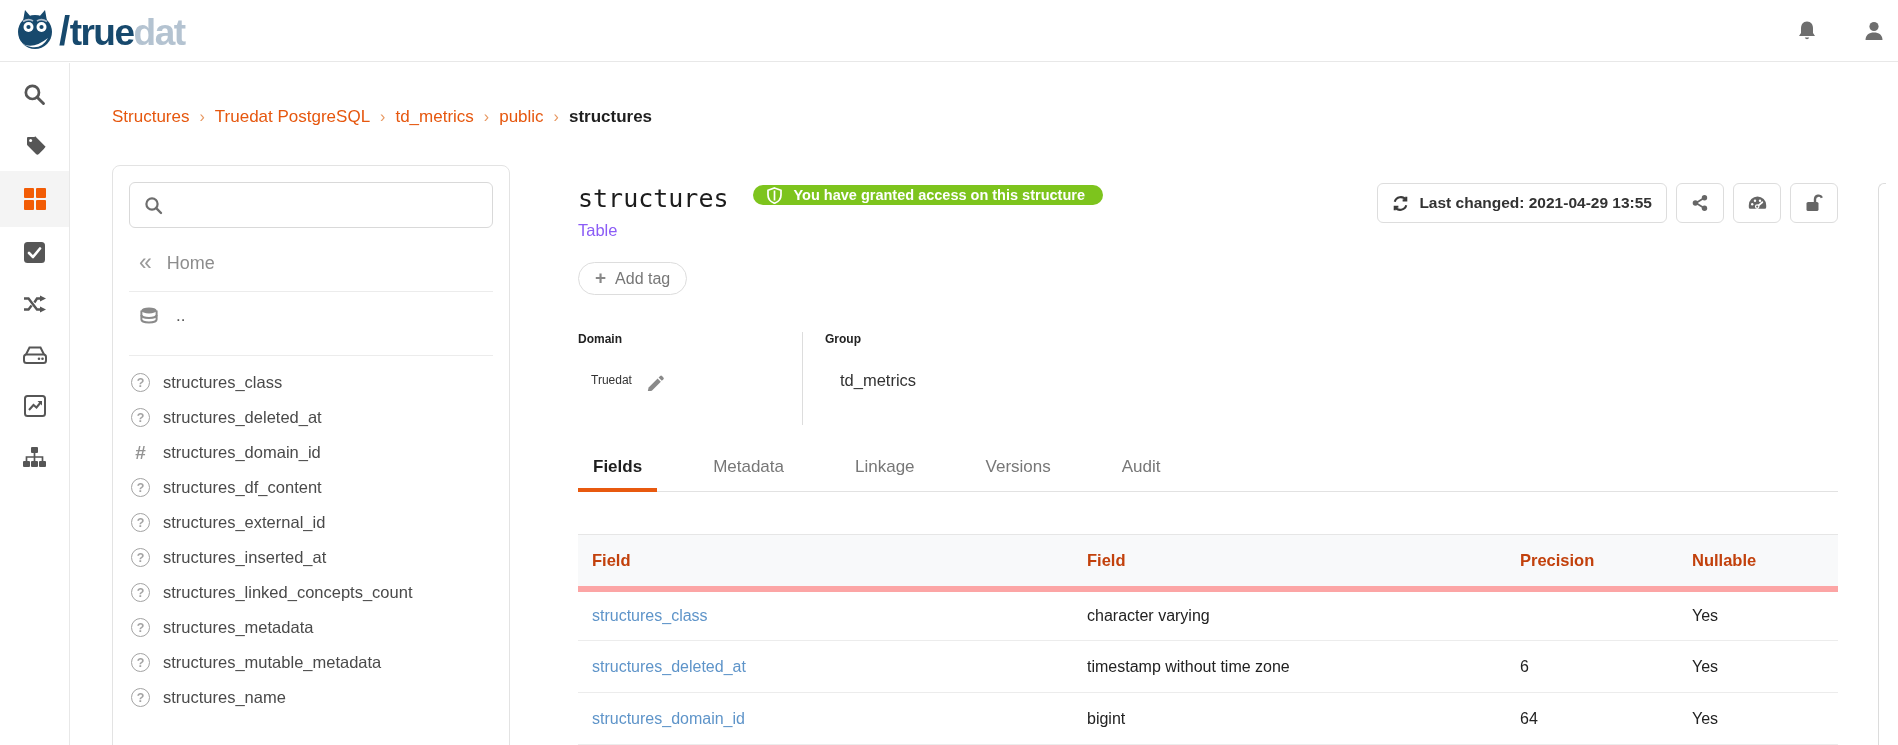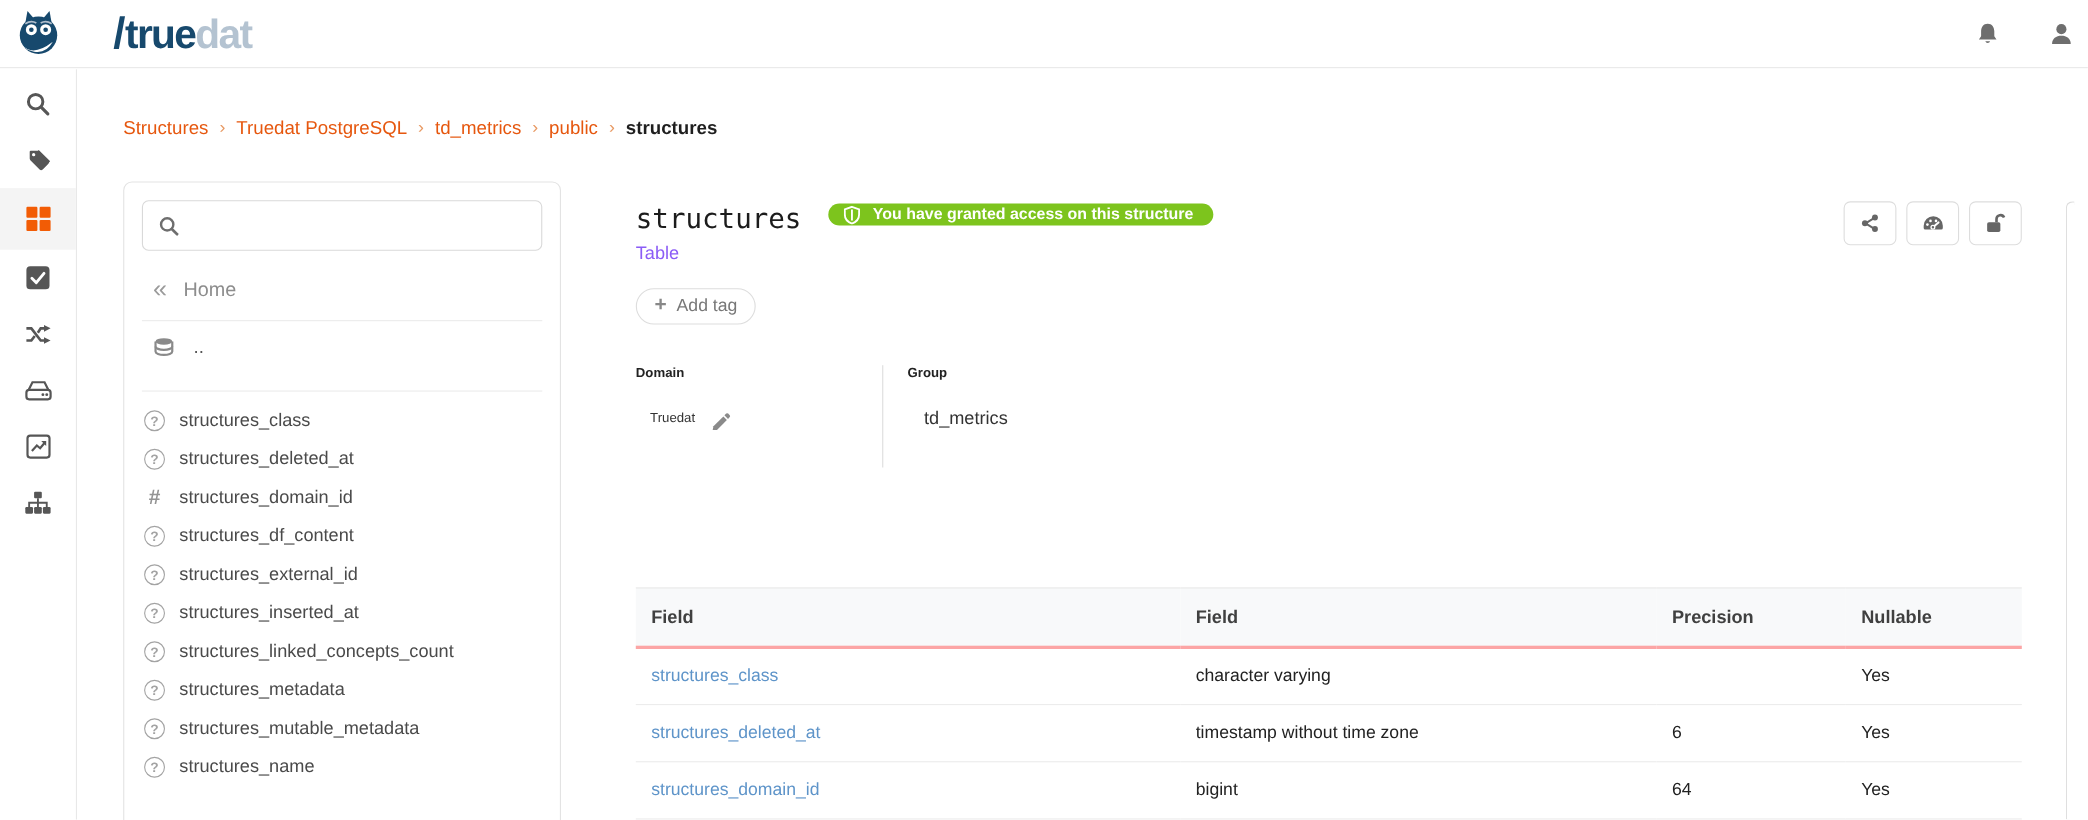--- a/index.html
+++ b/index.html
@@ -3,21 +3,21 @@
 <meta charset="utf-8">
 <style>
   * { margin:0; padding:0; box-sizing:border-box; }
   html,body { width:1898px; height:745px; overflow:hidden; background:#fff;
     font-family:"Liberation Sans", sans-serif; color:#1f1f1f; }
 
   
   .topbar { position:absolute; left:0; top:0; width:1898px; height:62px;
     background:#fff; border-bottom:1px solid #e8e8e8; display:flex; align-items:center; z-index:20; }
   .logo { display:flex; align-items:center; padding-left:14px; gap:3px; }
-  .logo-text { font-size:37px; font-weight:800; letter-spacing:-1.5px; line-height:1;margin-left:44px; }
+  .logo-text { font-size:37px; font-weight:800; letter-spacing:-1.5px; line-height:1; }
   .logo-slash { color:#17496d; font-weight:800; font-size:40px; margin-right:1px; }
   .logo-primary { color:#17496d; }
   .logo-secondary { color:#b4c3d1; }
   .topbar-right { margin-left:auto; display:flex; align-items:center; gap:44px; padding-right:12px; }
   .icon-btn { background:none; border:none; cursor:pointer; display:flex; align-items:center; }
 
   
   .leftnav { position:absolute; left:0; top:63px; bottom:0; width:70px;
     border-right:1px solid #e8e8e8; background:#fff; padding-top:6px; }
   .nav-item { height:51px; display:flex; align-items:center; justify-content:center; cursor:pointer; }
@@ -91,22 +91,22 @@
   .tab { padding:0 15px 14px; font-size:17px; color:#777; cursor:pointer; margin-right:41px; }
   .tab.active { color:#1f1f1f; font-weight:700; border-bottom:4px solid #e8590f; margin-bottom:-1px;
     padding-bottom:11px; }
 
   .fields-table { position:absolute; left:18px; top:534px; width:1260px; border-collapse:collapse;
     table-layout:fixed; }
   .fields-table col.c-field { width:495px; }
   .fields-table col.c-type { width:433px; }
   .fields-table col.c-prec { width:172px; }
   .fields-table col.c-null { width:160px; }
-  .fields-table thead th { background:#f8f9fa; border-top:1px solid #e6e6e6; border-bottom:3px solid #fca5a5;
-    height:54px; text-align:left; font-size:16.5px; font-weight:700; color:#404040; padding:0 14px; }
+  .fields-table thead th { background:#f8f9fa; border-top:1px solid #e6e6e6; border-bottom:6px solid #fca5a5;
+    height:54px; text-align:left; font-size:16.5px; font-weight:700; color:#c2410c; padding:0 14px; }
   .fields-table tbody td { height:52px; border-bottom:1px solid #ececec; font-size:16px;
     color:#222; padding:0 14px; }
   .field-link { color:#5e94c9; text-decoration:none; cursor:pointer; }
 
   svg { display:block; }
 </style>
 </head>
 <body>
 
 <header class="topbar">
@@ -318,20 +318,31 @@
     <div class="access-badge">
       <span>
         <svg width="15" height="17" viewBox="0 0 15 17">
           <path d="M7.5 1 L14 3.3 V8 c0 4.2-2.7 6.9-6.5 8.3 C3.7 14.9 1 12.2 1 8 V3.3 Z" fill="none" stroke="#ffffff" stroke-width="1.7"></path>
           <line x1="7.5" y1="3.5" x2="7.5" y2="13.5" stroke="#ffffff" stroke-width="1.7"></line>
         </svg>
       </span>
       <span>You have granted access on this structure</span>
     </div>
     <div class="controls">
+      <button class="pill-btn">
+        <span>
+          <svg width="17" height="17" viewBox="0 0 16 16">
+            <path d="M2.6 6.3 A5.8 5.8 0 0 1 13 4.6" fill="none" stroke="#3a3a3a" stroke-width="2"></path>
+            <path d="M13.4 1.6 v3.4 h-3.4" fill="none" stroke="#3a3a3a" stroke-width="2"></path>
+            <path d="M13.4 9.7 A5.8 5.8 0 0 1 3 11.4" fill="none" stroke="#3a3a3a" stroke-width="2"></path>
+            <path d="M2.6 14.4 v-3.4 h3.4" fill="none" stroke="#3a3a3a" stroke-width="2"></path>
+          </svg>
+        </span>
+        <span class="pill-label">Last changed: 2021-04-29 13:55</span>
+      </button>
       <button class="sq-btn">
         <span>
           <svg width="18" height="18" viewBox="0 0 18 18">
             <line x1="5" y1="9" x2="13" y2="4" stroke="#666" stroke-width="1.8"></line>
             <line x1="5" y1="9" x2="13" y2="14" stroke="#666" stroke-width="1.8"></line>
             <circle cx="13.5" cy="3.8" r="2.7" fill="#666"></circle>
             <circle cx="4.4" cy="9" r="2.7" fill="#666"></circle>
             <circle cx="13.5" cy="14.2" r="2.7" fill="#666"></circle>
           </svg>
         </span>
@@ -379,20 +390,27 @@
         </span>
       </div>
     </div>
     <div class="meta-sep"></div>
     <div class="meta-block group-block">
       <div class="meta-label">Group</div>
       <div class="group-value">td_metrics</div>
     </div>
   </div>
 
+  <div class="tabs">
+    <div class="tab active">Fields</div>
+    <div class="tab">Metadata</div>
+    <div class="tab">Linkage</div>
+    <div class="tab">Versions</div>
+    <div class="tab">Audit</div>
+  </div>
 
   <table class="fields-table">
     <colgroup>
         <col class="c-field">
         <col class="c-type">
         <col class="c-prec">
         <col class="c-null">
       </colgroup>
     <thead>
       <tr>

